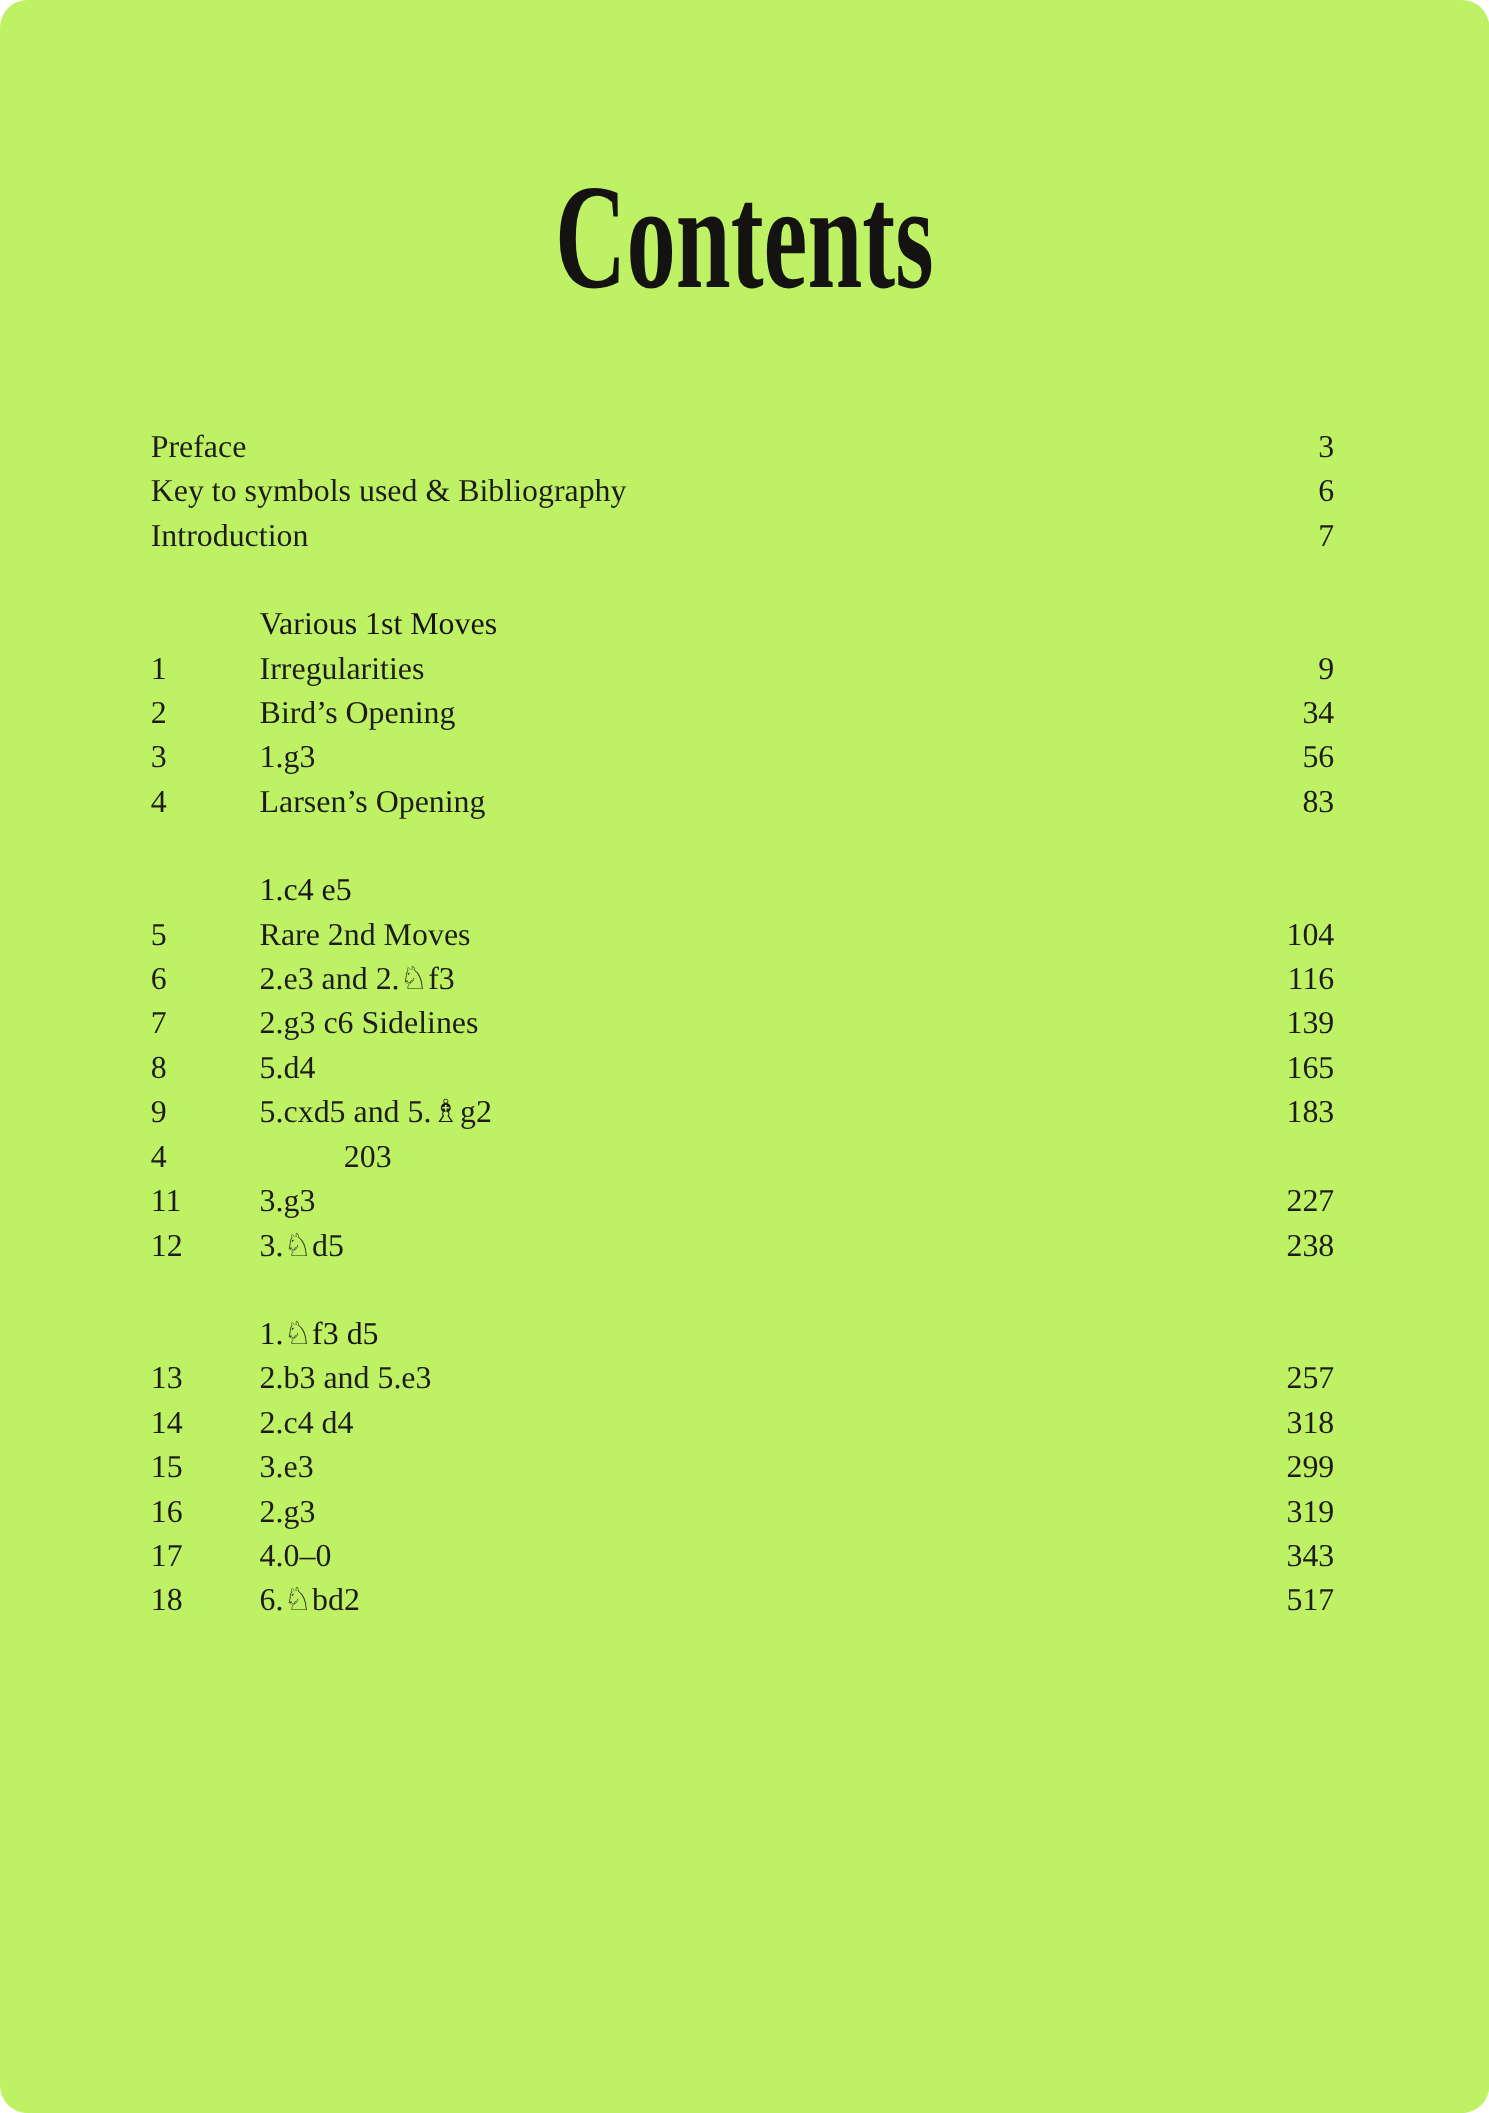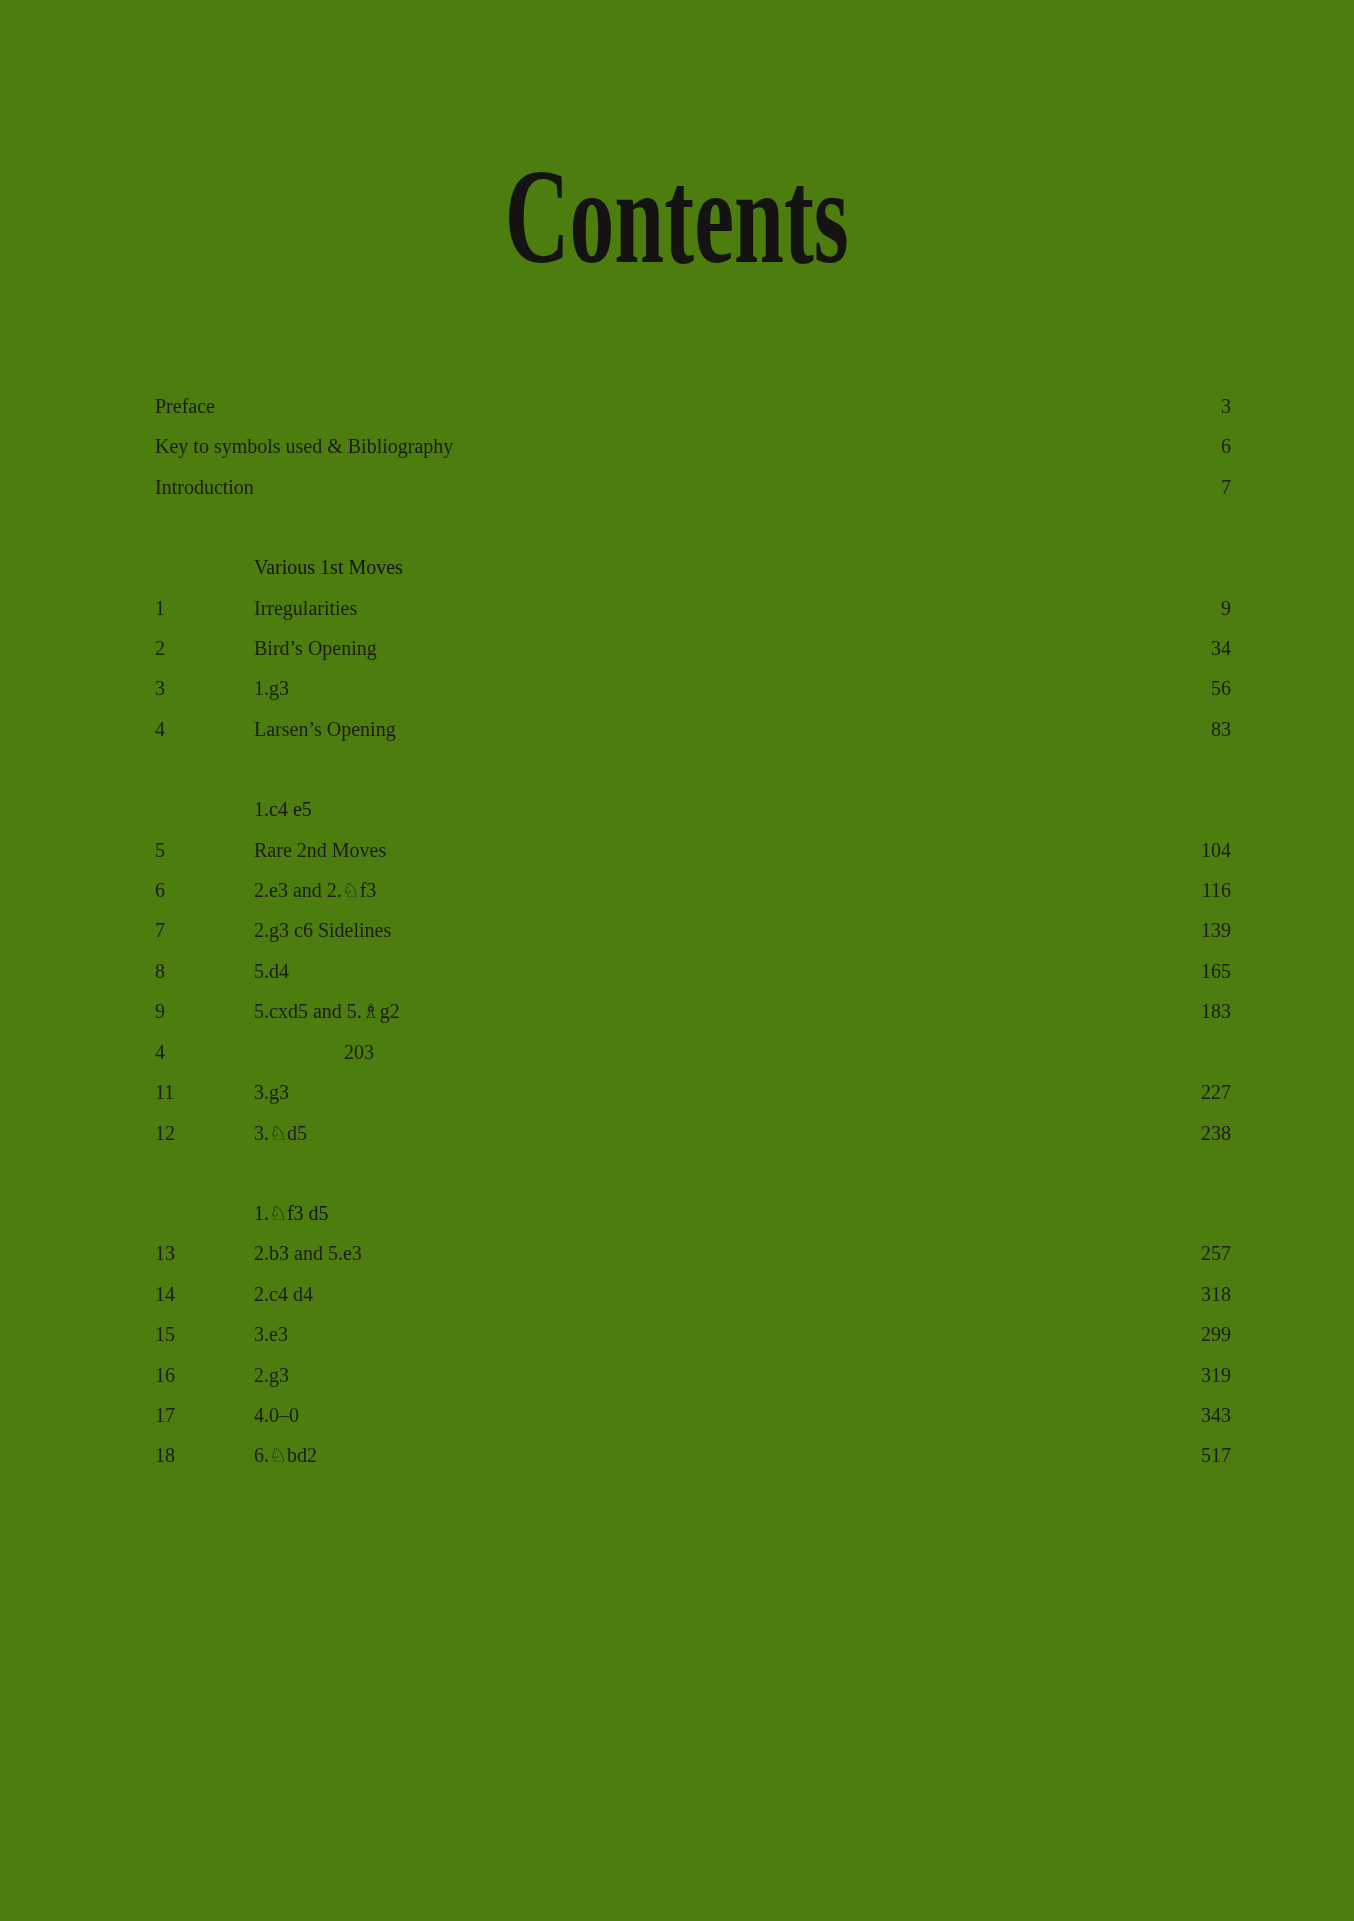--- a/index.html
+++ b/index.html
@@ -5,21 +5,21 @@
   * { margin: 0; padding: 0; box-sizing: border-box; }
   html, body { background: #ffffff; }
   body {
     width: 1354px;
     height: 1921px;
     position: relative;
     font-family: "Liberation Serif", "DejaVu Serif", "DejaVu Sans", serif;
     color: #1d1c1a;
     overflow: hidden;
   }
-  .page { position: absolute; inset: 0; background: #4d7c0f; }
+  .page { position: absolute; inset: 0; background: #bef264; border-radius: 25px; }
 
   
   .title-wrap {
     position: absolute;
     top: 148px;
     left: 0;
     width: 100%;
     text-align: center;
   }
   .title-text {
@@ -31,23 +31,23 @@
     transform: scaleX(0.66);
     transform-origin: 50% 50%;
     letter-spacing: 0px;
     white-space: nowrap;
   }
 
   
   .toc {
     position: absolute;
     top: 386px;
-    left: 155px;
+    left: 137px;
     width: 1076px;
-    font-size: 20px;
+    font-size: 29px;
     line-height: 40.4px;
     color: #1d1c1a;
   }
   .row { display: flex; align-items: baseline; }
   .num   { flex: 0 0 99px; }
   .rtitle{ flex: 1 1 auto; white-space: nowrap; overflow: hidden; }
   .pg    { flex: 0 0 120px; text-align: right; }
   .section { margin-top: 40px; }
   .heading { font-weight: 400; color: #161512; }
 </style>

